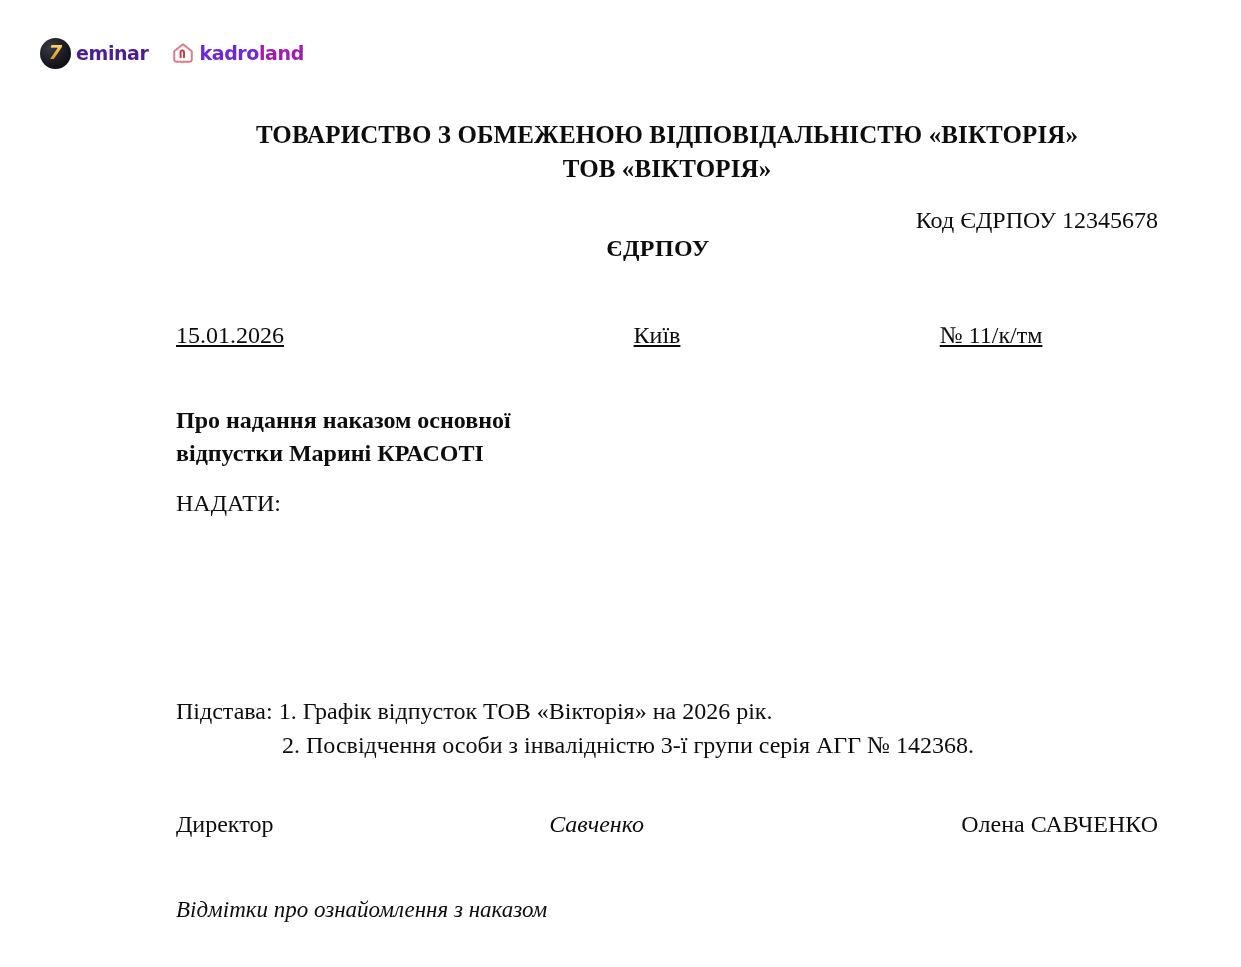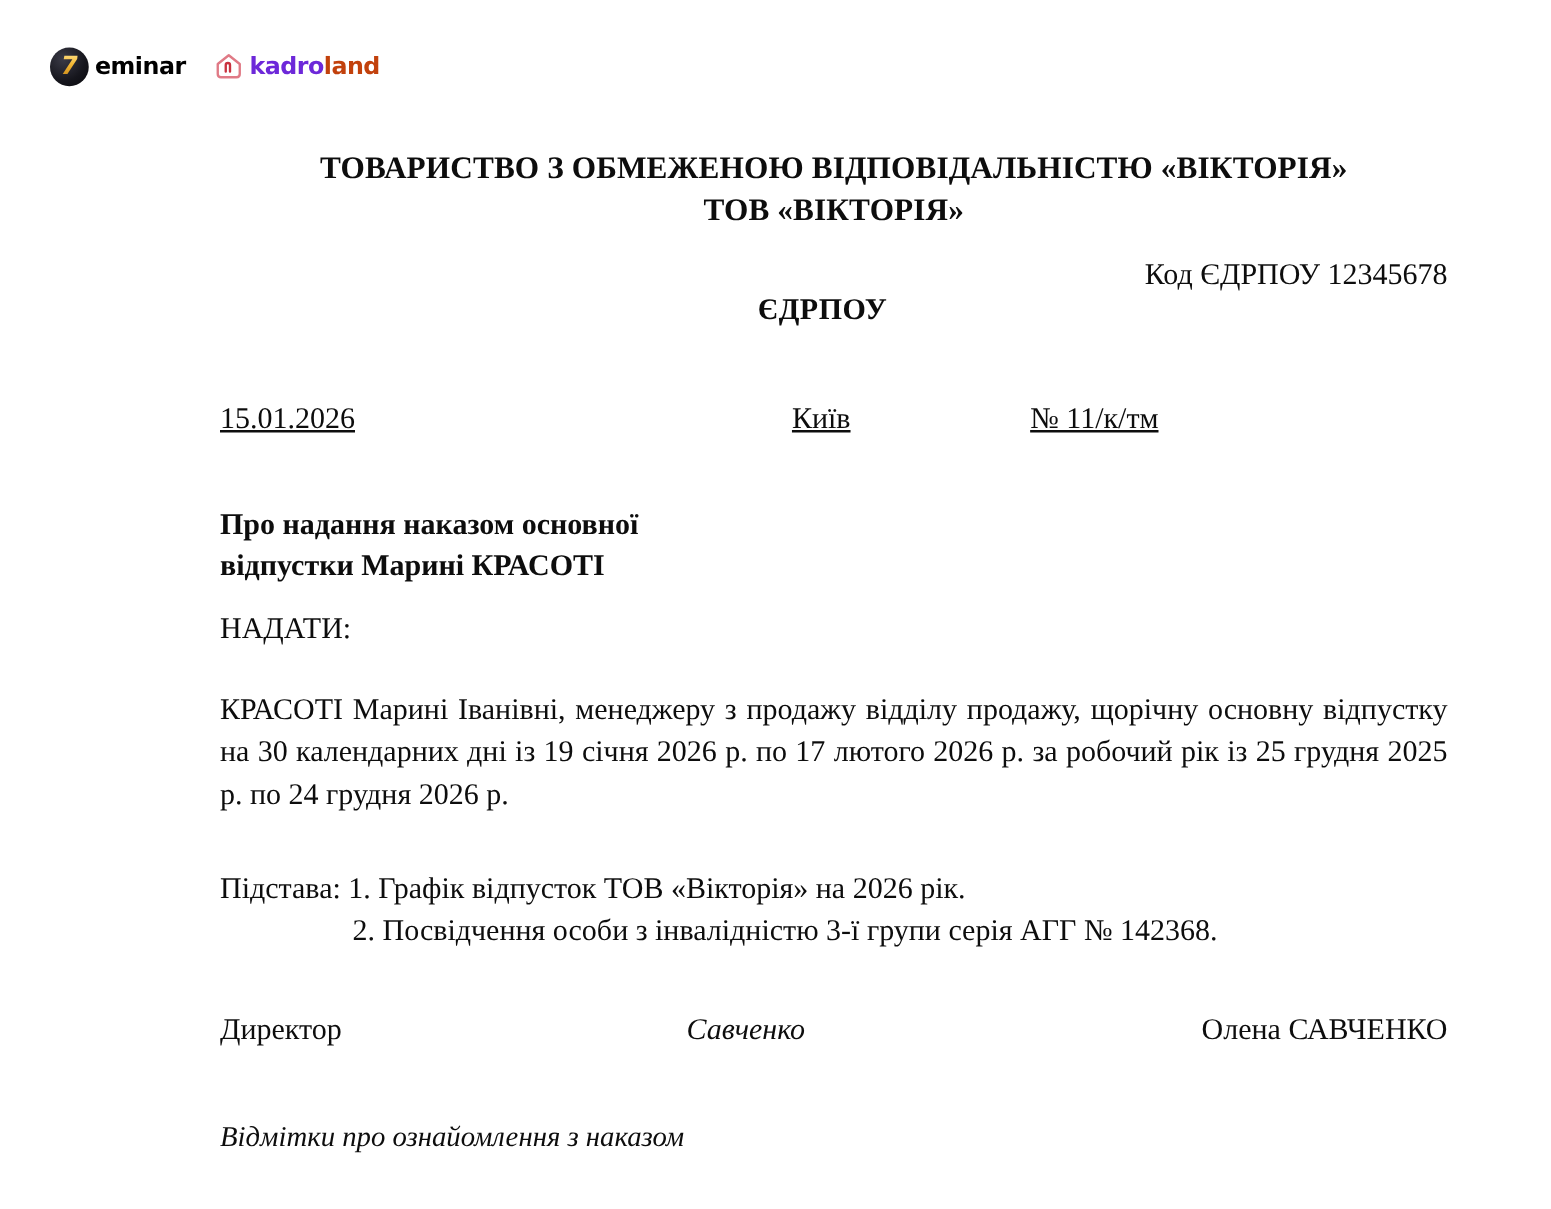--- a/index.html
+++ b/index.html
@@ -53,29 +53,29 @@
     font-size: 20px;
     font-weight: bold;
     font-style: italic;
     line-height: 1;
     background: linear-gradient(180deg, #ffe38a 0%, #f2b632 48%, #c8871a 100%);
     -webkit-background-clip: text;
     background-clip: text;
     color: transparent;
     transform: translateY(-1px);
   }
-  .seminar-text { color: #000000; }
+  .seminar-text { color: #4c1d95; }
   .mark-kadro {
     width: 24px;
     height: 24px;
     flex: 0 0 auto;
     position: relative;
   }
   .kadro-text-dark { color: #6d28d9; }
-  .kadro-text-red { color: #c2410c; }
+  .kadro-text-red { color: #a21caf; }
 
   
   .sheet {
     position: absolute;
     left: 0;
     top: 0;
     width: 1241px;
     height: 719px;
   }
   .org-title {
@@ -118,21 +118,21 @@
     left: 176px;
     top: 321px;
     width: 982px;
     display: flex;
     font-size: 24px;
     line-height: 1.2;
     text-decoration: underline;
   }
   .meta-date  { flex: 0 0 34%; text-align: left; }
   .meta-city  { flex: 0 0 32%; text-align: center; transform: translateX(-10px); }
-  .meta-num   { flex: 1 1 auto; text-align: left; }
+  .meta-num   { flex: 1 1 auto; text-align: center; }
 
   .subject {
     position: absolute;
     left: 176px;
     top: 404px;
     width: 700px;
     font-size: 24px;
     font-weight: bold;
     line-height: 1.38;
   }
@@ -234,21 +234,20 @@
     <span class="meta-num">№ 11/к/тм</span>
   </div>
 
   <div class="subject">
     <span>Про надання наказом основної</span>
     <span class="line2">відпустки Марині КРАСОТІ</span>
   </div>
 
   <div class="grant-word">НАДАТИ:</div>
 
-  <div class="body-para">КРАСОТІ Марині Іванівні, менеджеру з продажу відділу продажу, щорічну основну відпустку на 30 календарних дні із 19 січня 2026 р. по 17 лютого 2026 р. за робочий рік із 25 грудня 2025 р. по 24 грудня 2026 р.</div>
 
   <div class="basis">
     <span>Підстава: 1. Графік відпусток ТОВ «Вікторія» на 2026 рік.</span>
     <span class="basis-line2">2. Посвідчення особи з інвалідністю 3-ї групи серія АГГ № 142368.</span>
   </div>
 
   <div class="sign-row">
     <span class="sign-post">Директор</span>
     <span class="sign-scrawl">Савченко</span>
     <span class="sign-name">Олена САВЧЕНКО</span>

